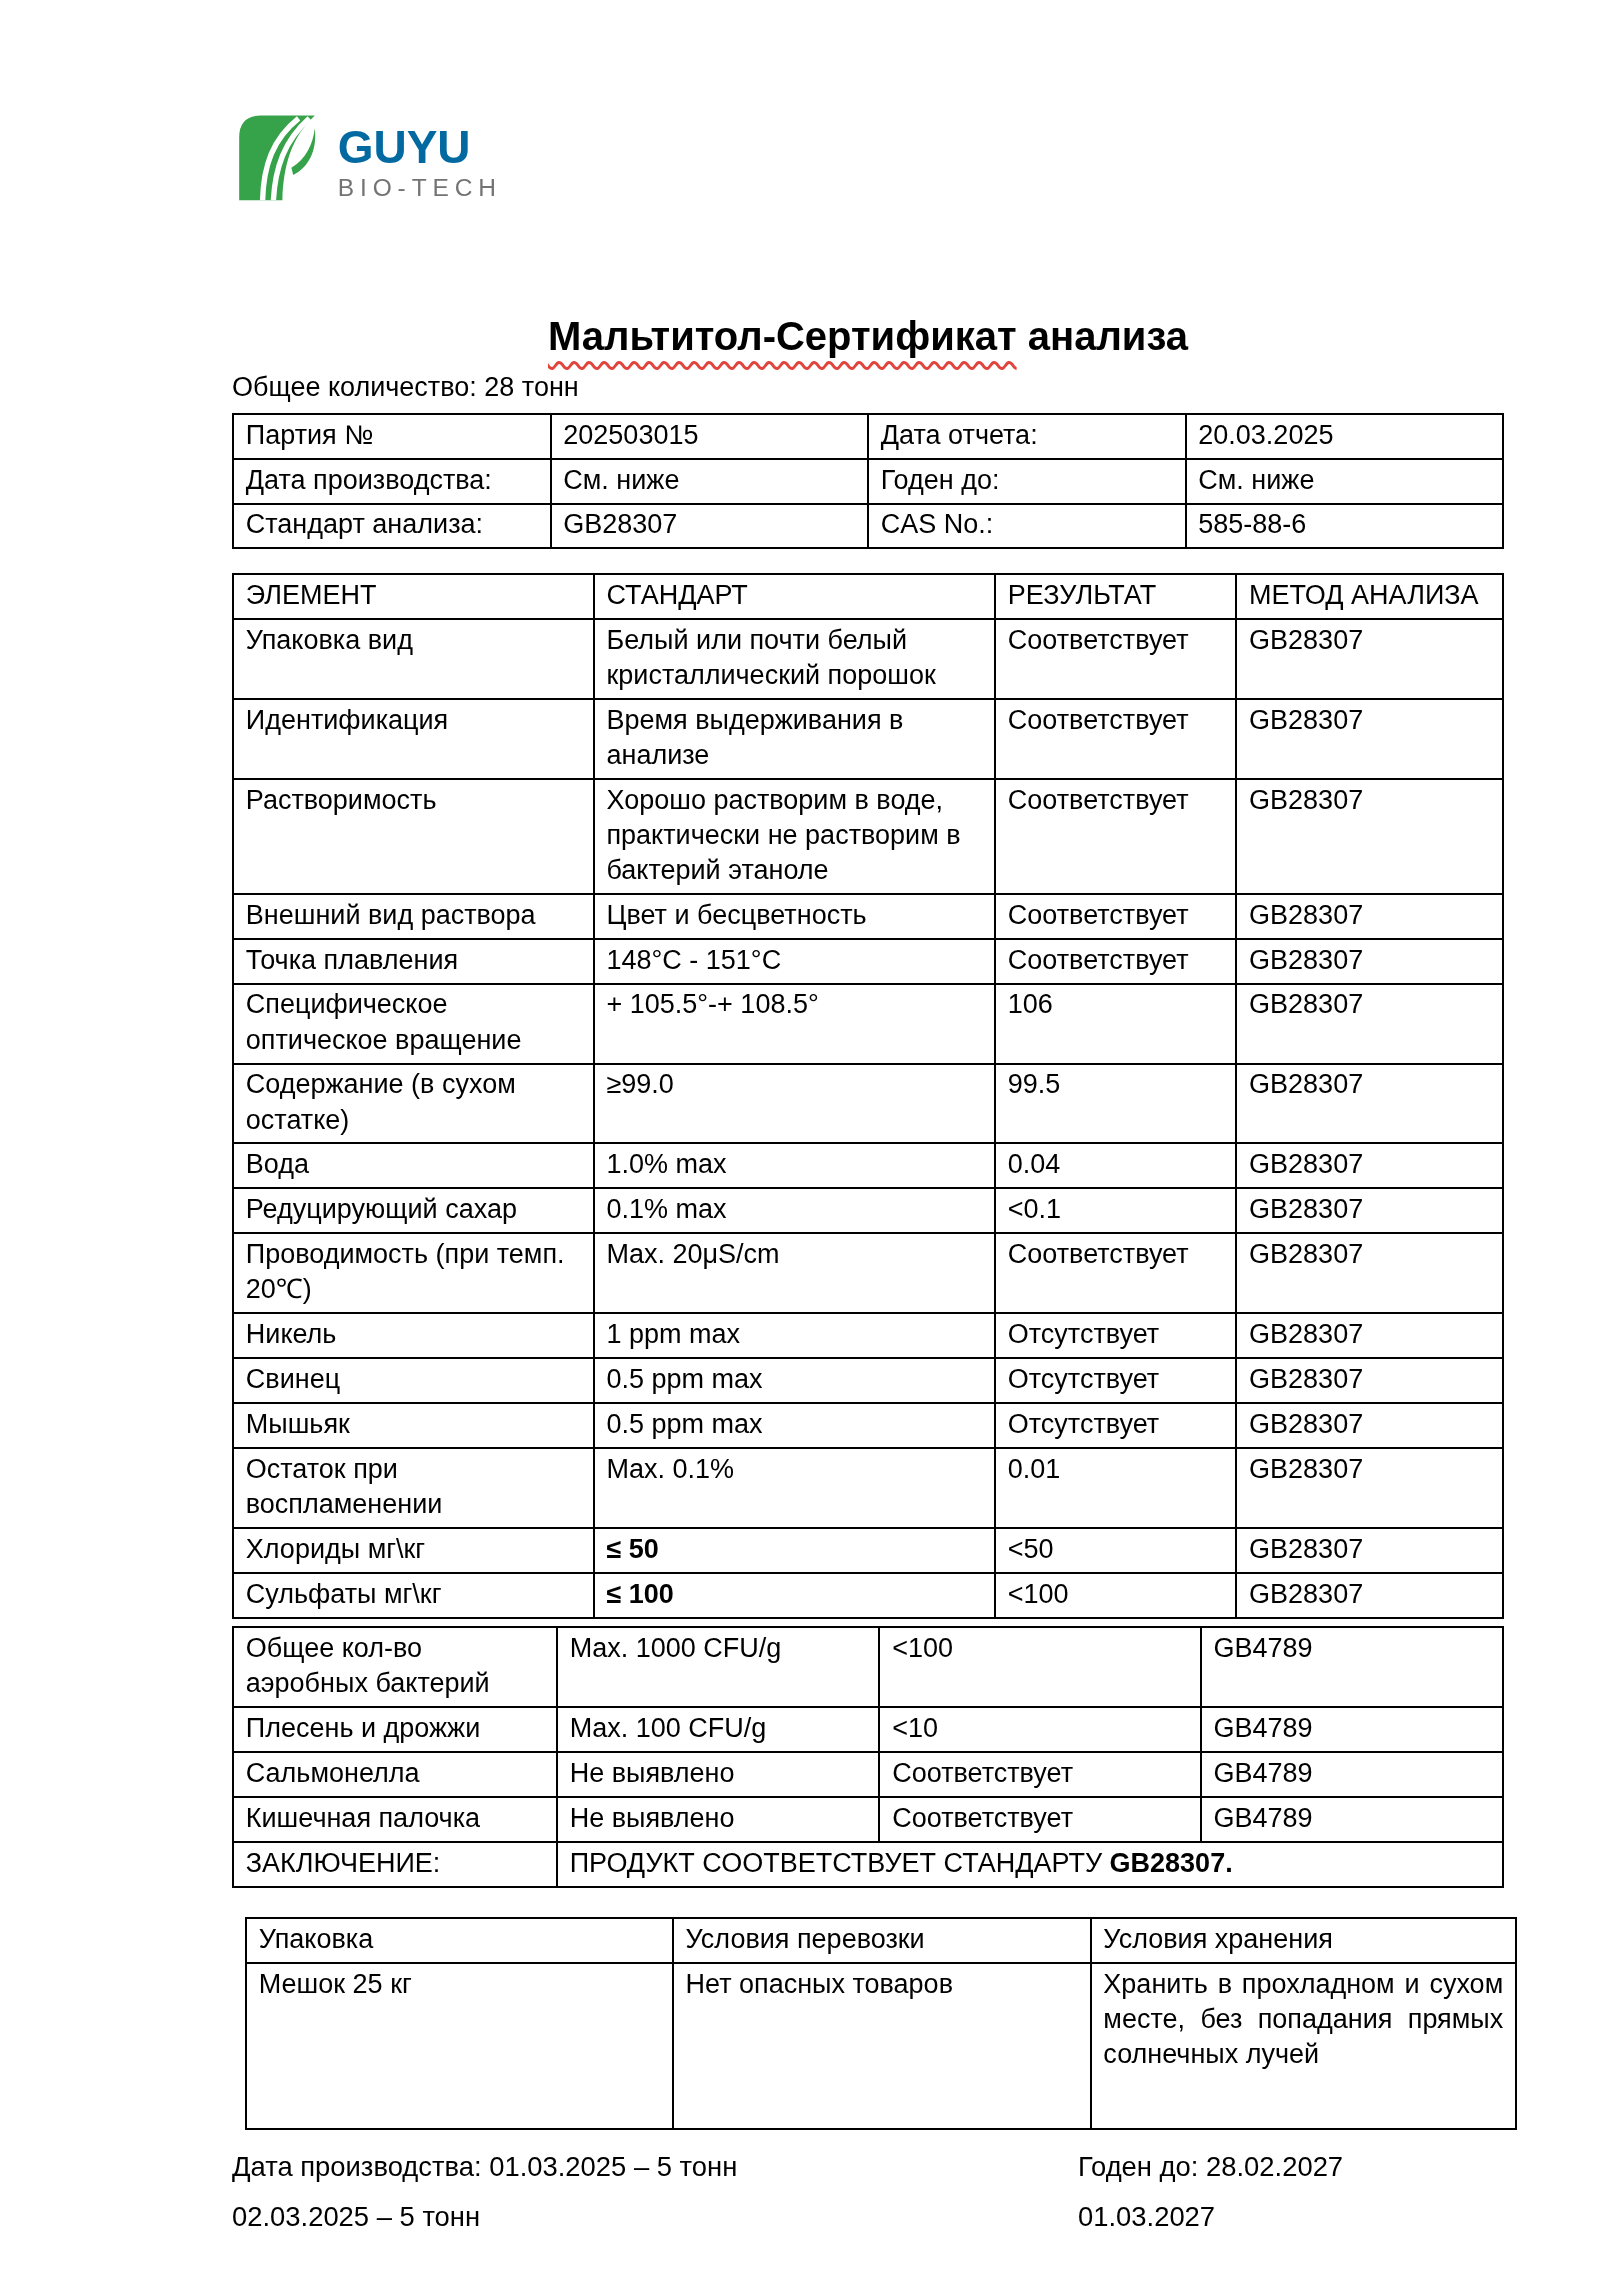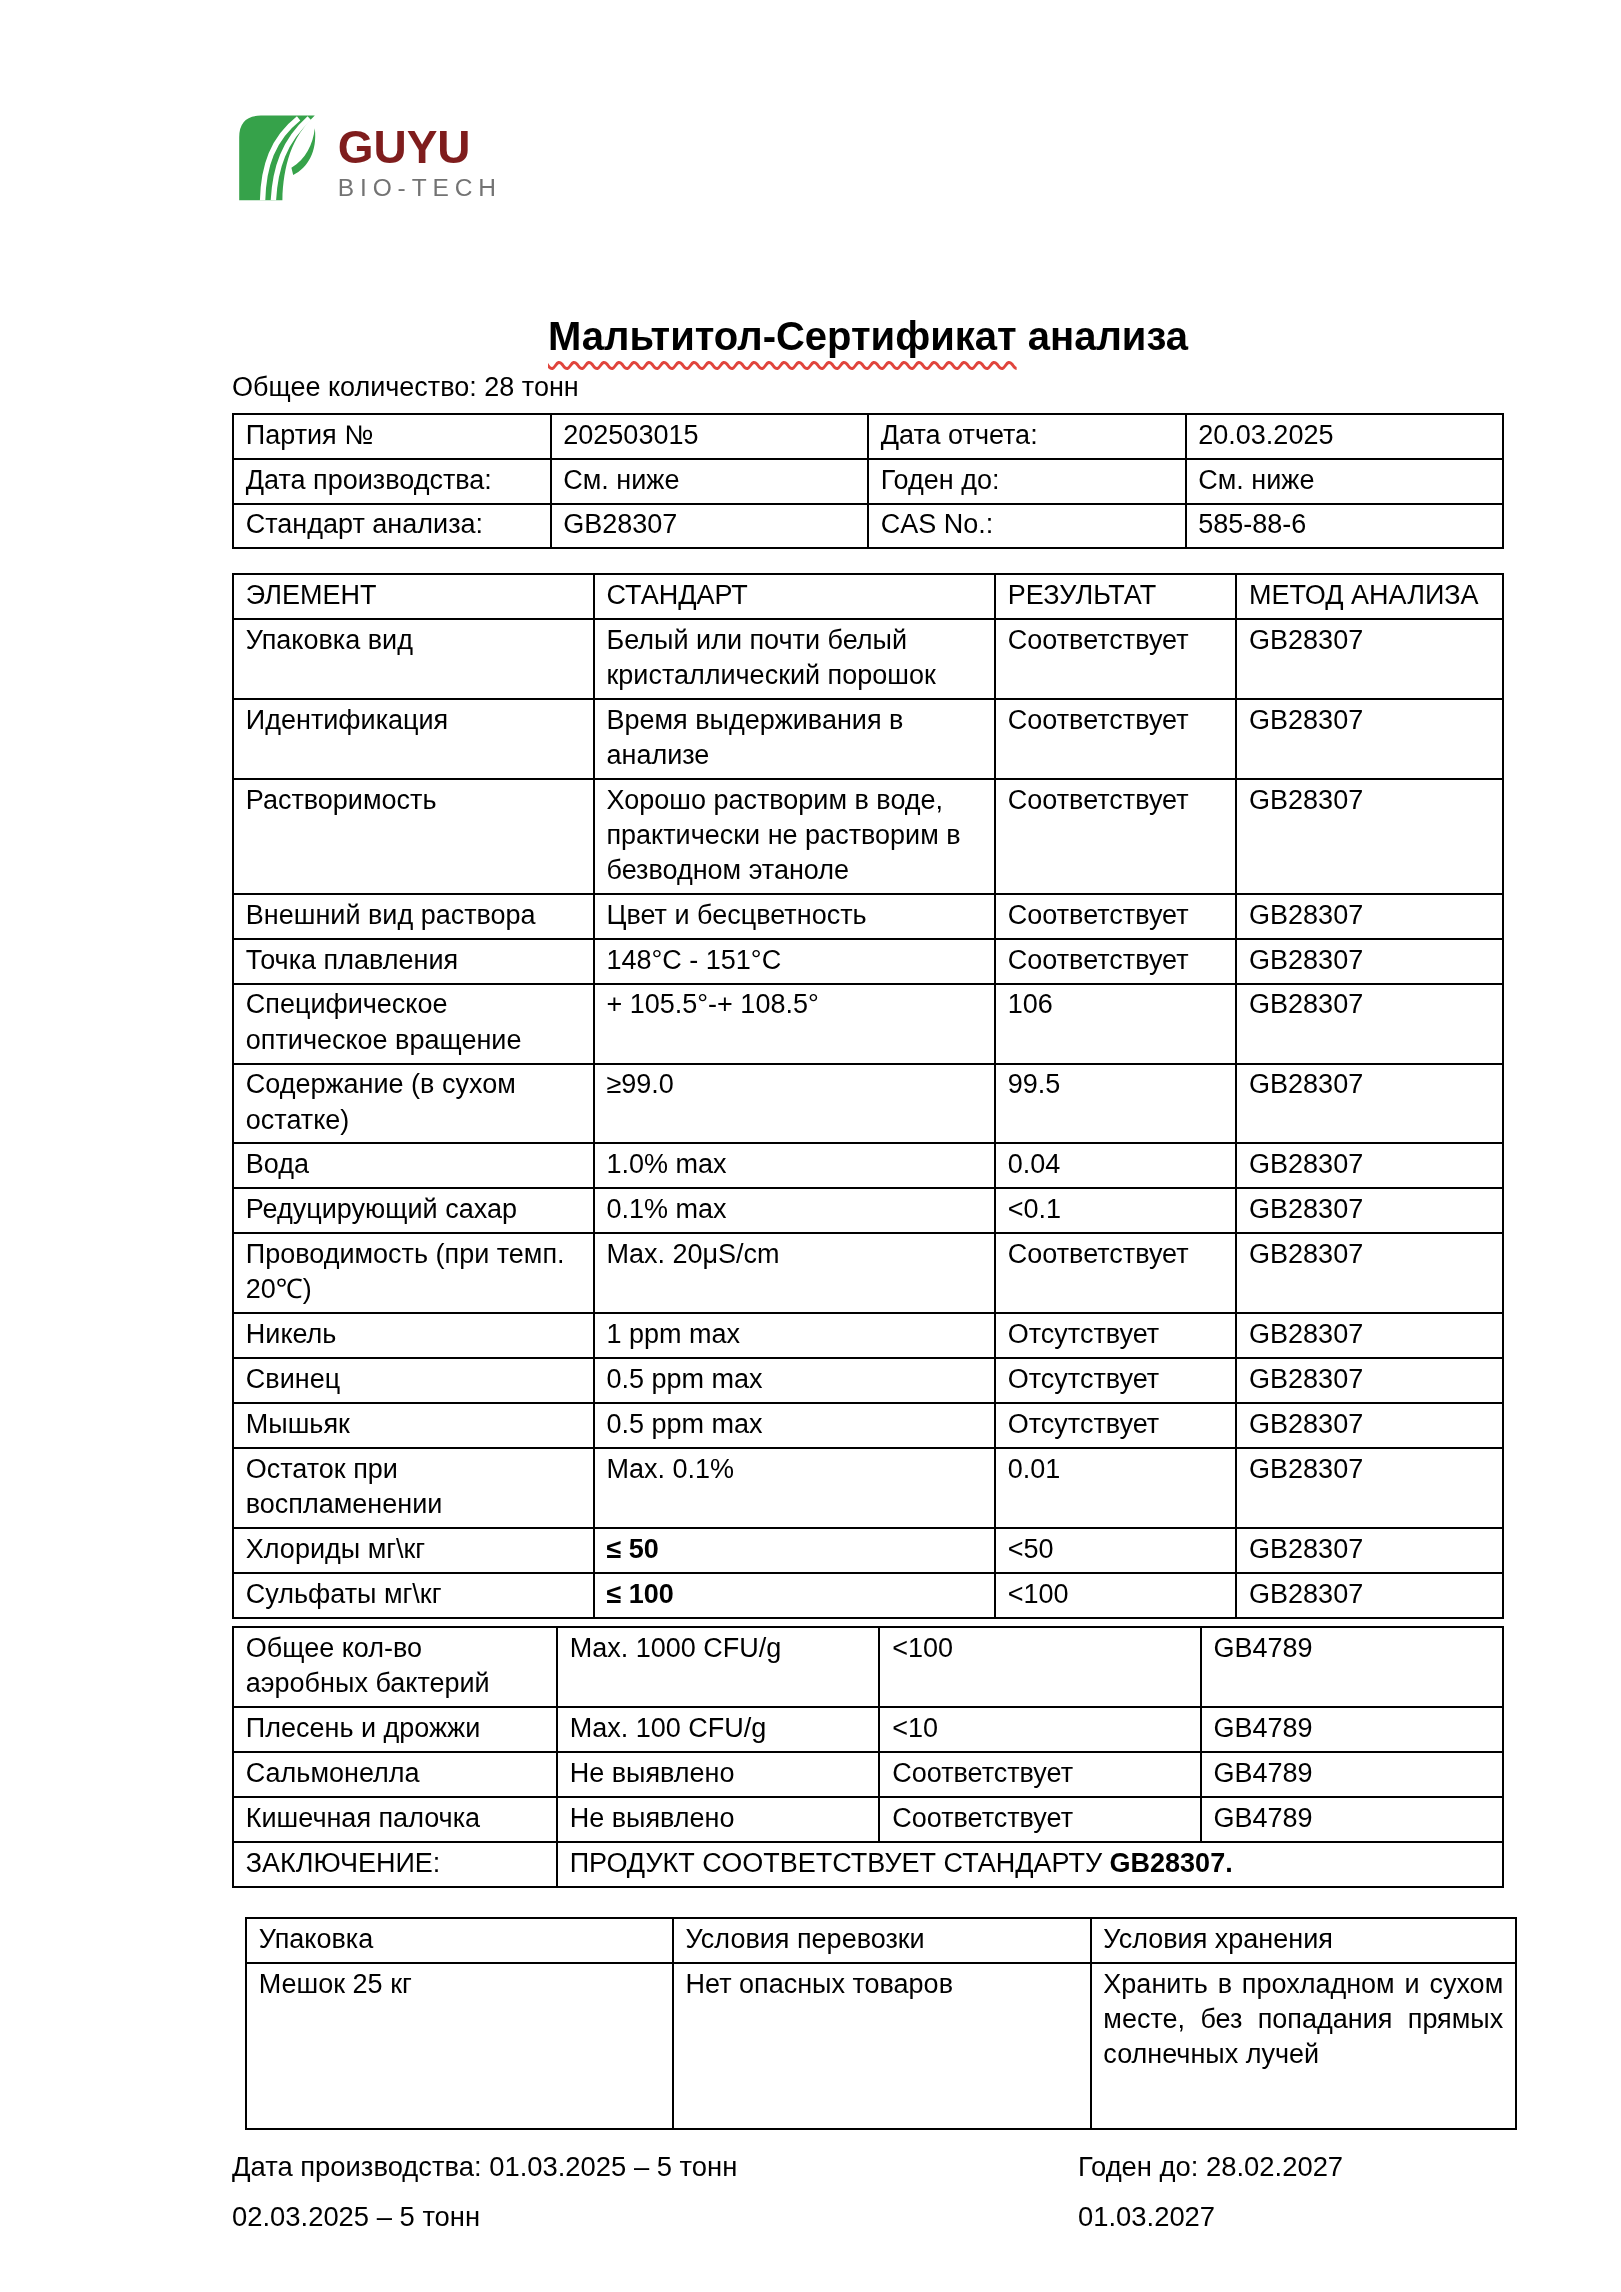--- a/index.html
+++ b/index.html
@@ -63,21 +63,21 @@
           <path d="M8,100 L8,30 Q8,6 32,6 L92,6 C66,30 57,62 56,100 Z"></path>
           <path d="M66,64 C82,54 90,38 92,20 C95,46 84,64 68,72 Z"></path>
         </g>
         <g fill="none" stroke="#ffffff" stroke-width="6">
           <path d="M34,100 C35,62 45,32 74,9"></path>
           <path d="M46,100 C48,64 58,34 86,9"></path>
         </g>
       </svg>
     </span>
     <div class="logo-text">
-      <div class="logo-brand" style="color:#7f1d1d">GUYU</div>
+      <div class="logo-brand" style="color:#0369a1">GUYU</div>
       <div class="logo-sub" style="color:#737373">BIO-TECH</div>
     </div>
   </div>
 
   <div class="doc-title"><span class="squiggle">Мальтитол-Сертификат</span><span> анализа</span></div>
 
   <div class="qty">Общее количество: 28 тонн</div>
 
   <table class="info-table">
     <colgroup>
@@ -131,21 +131,21 @@
           <td>GB28307</td>
         </tr>
         <tr>
           <td>Идентификация</td>
           <td>Время выдерживания в анализе</td>
           <td>Соответствует</td>
           <td>GB28307</td>
         </tr>
         <tr>
           <td>Растворимость</td>
-          <td>Хорошо растворим в воде, практически не растворим в безводном этаноле</td>
+          <td>Хорошо растворим в воде, практически не растворим в бактерий этаноле</td>
           <td>Соответствует</td>
           <td>GB28307</td>
         </tr>
         <tr>
           <td>Внешний вид раствора</td>
           <td>Цвет и бесцветность</td>
           <td>Соответствует</td>
           <td>GB28307</td>
         </tr>
         <tr>

